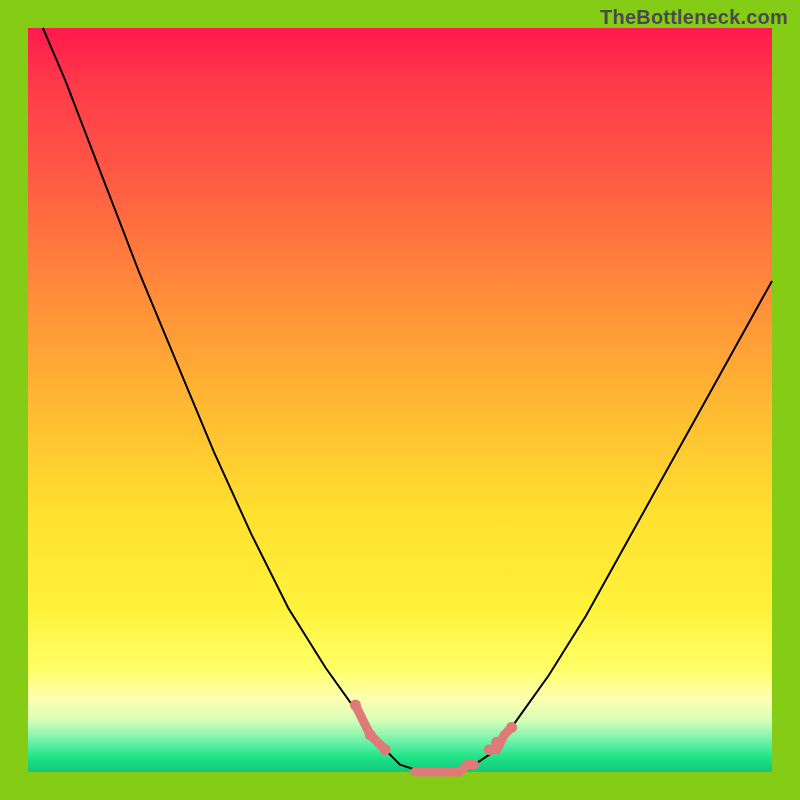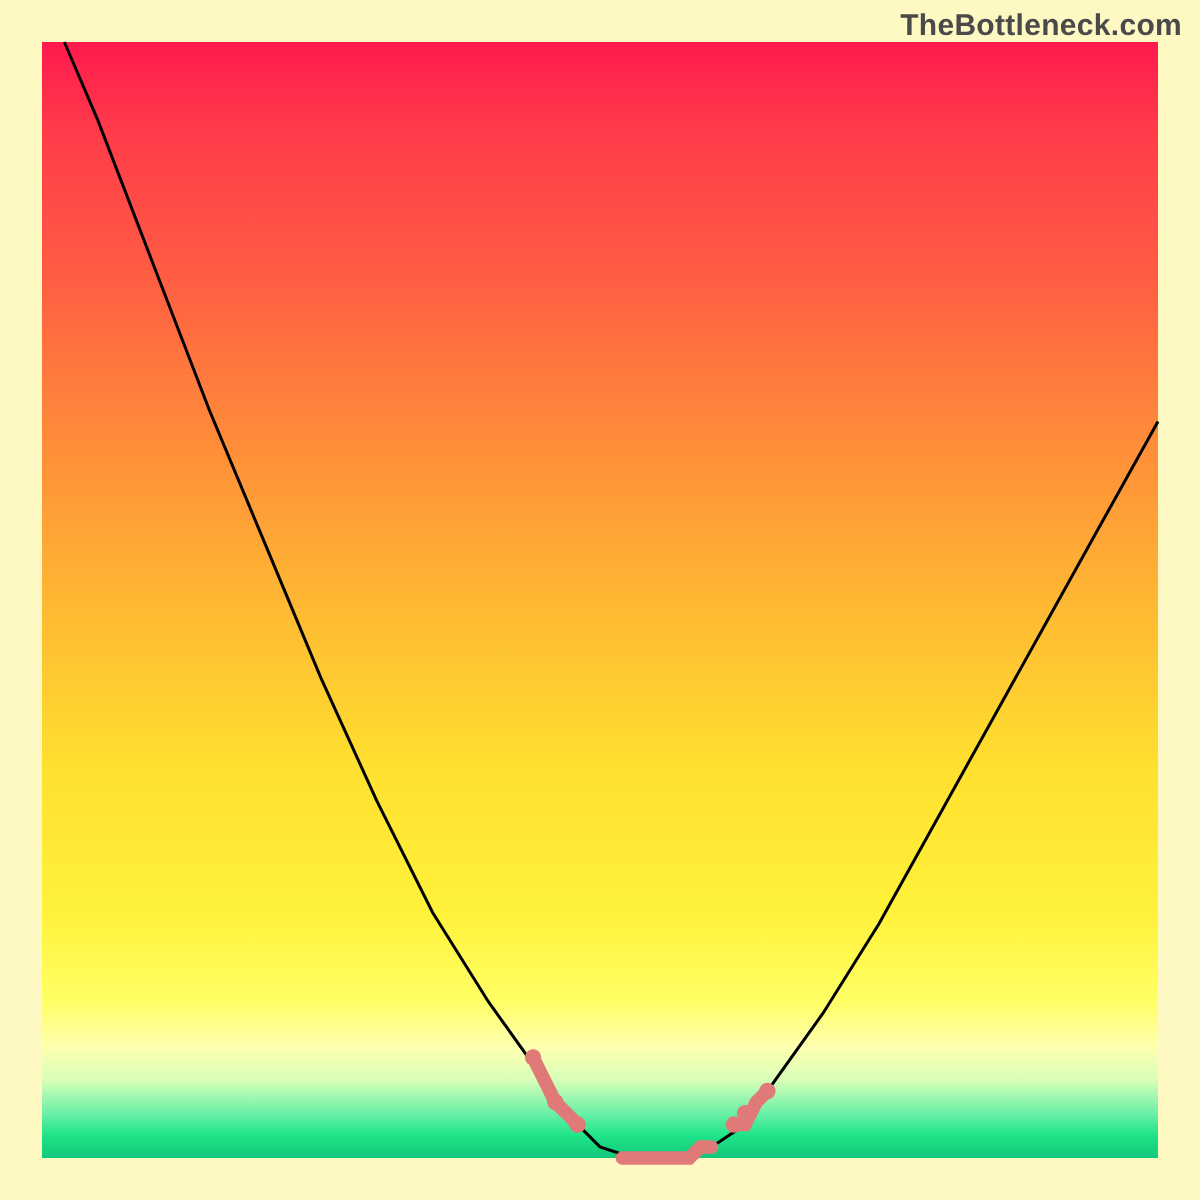--- a/index.html
+++ b/index.html
@@ -8,21 +8,21 @@
     width: 800px;
     height: 800px;
     background: #000;
     overflow: hidden;
     font-family: Arial, Helvetica, sans-serif;
   }
   .frame {
     position: absolute;
     left: 0; top: 0;
     width: 800px; height: 800px;
-    background: #fef9c3;
+    background: #84cc16;
   }
   .plot {
     position: absolute;
     left: 28px;
     top: 28px;
     width: 744px;
     height: 744px;
     
     background: linear-gradient(
       to bottom,

